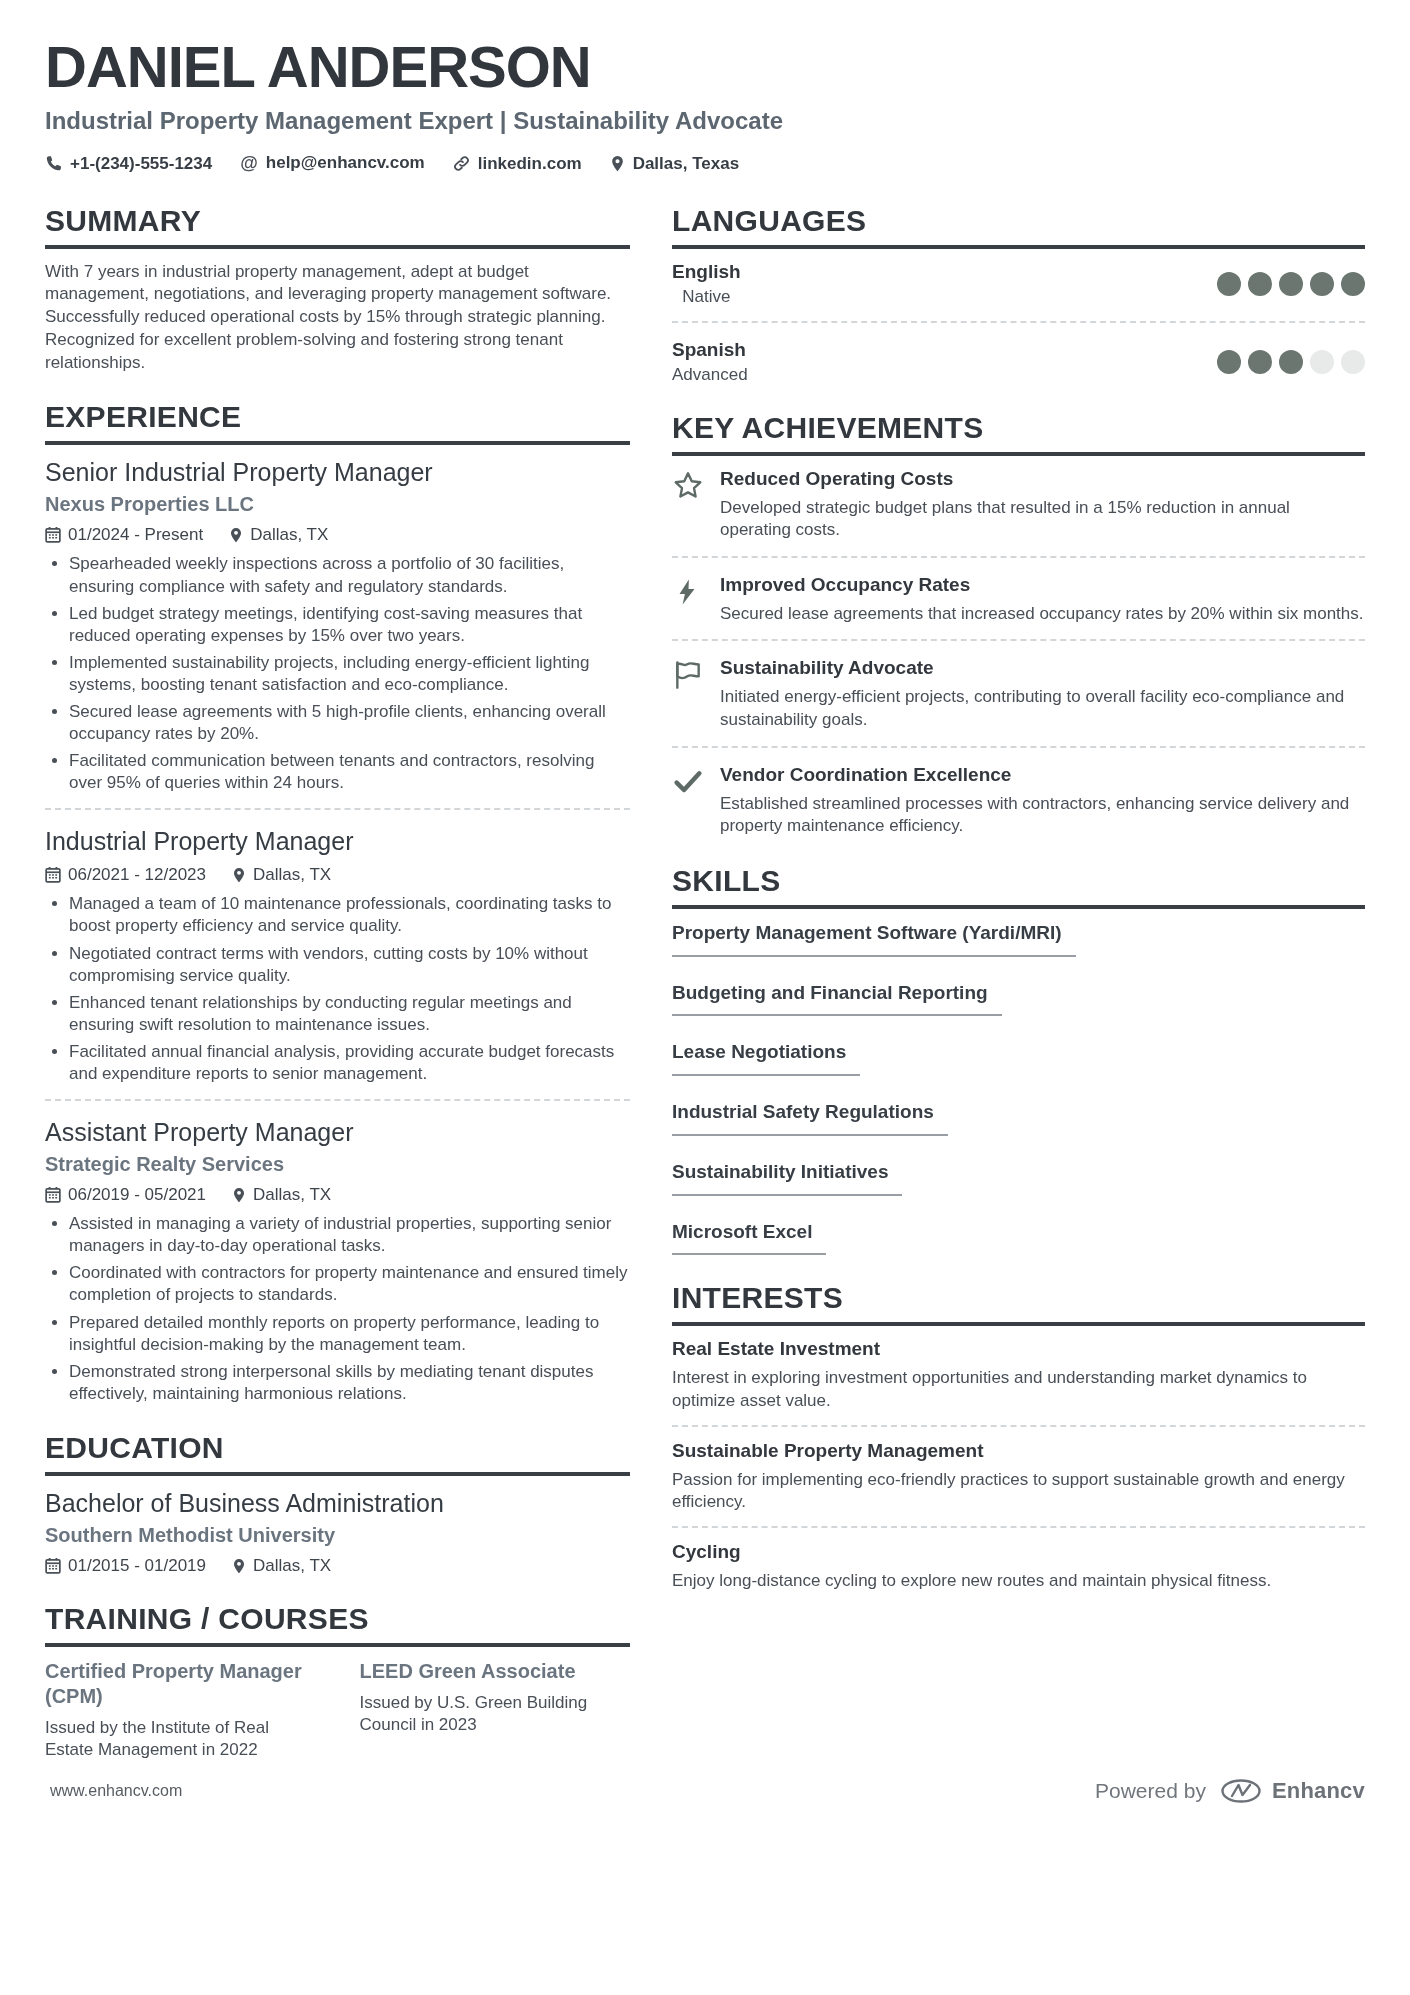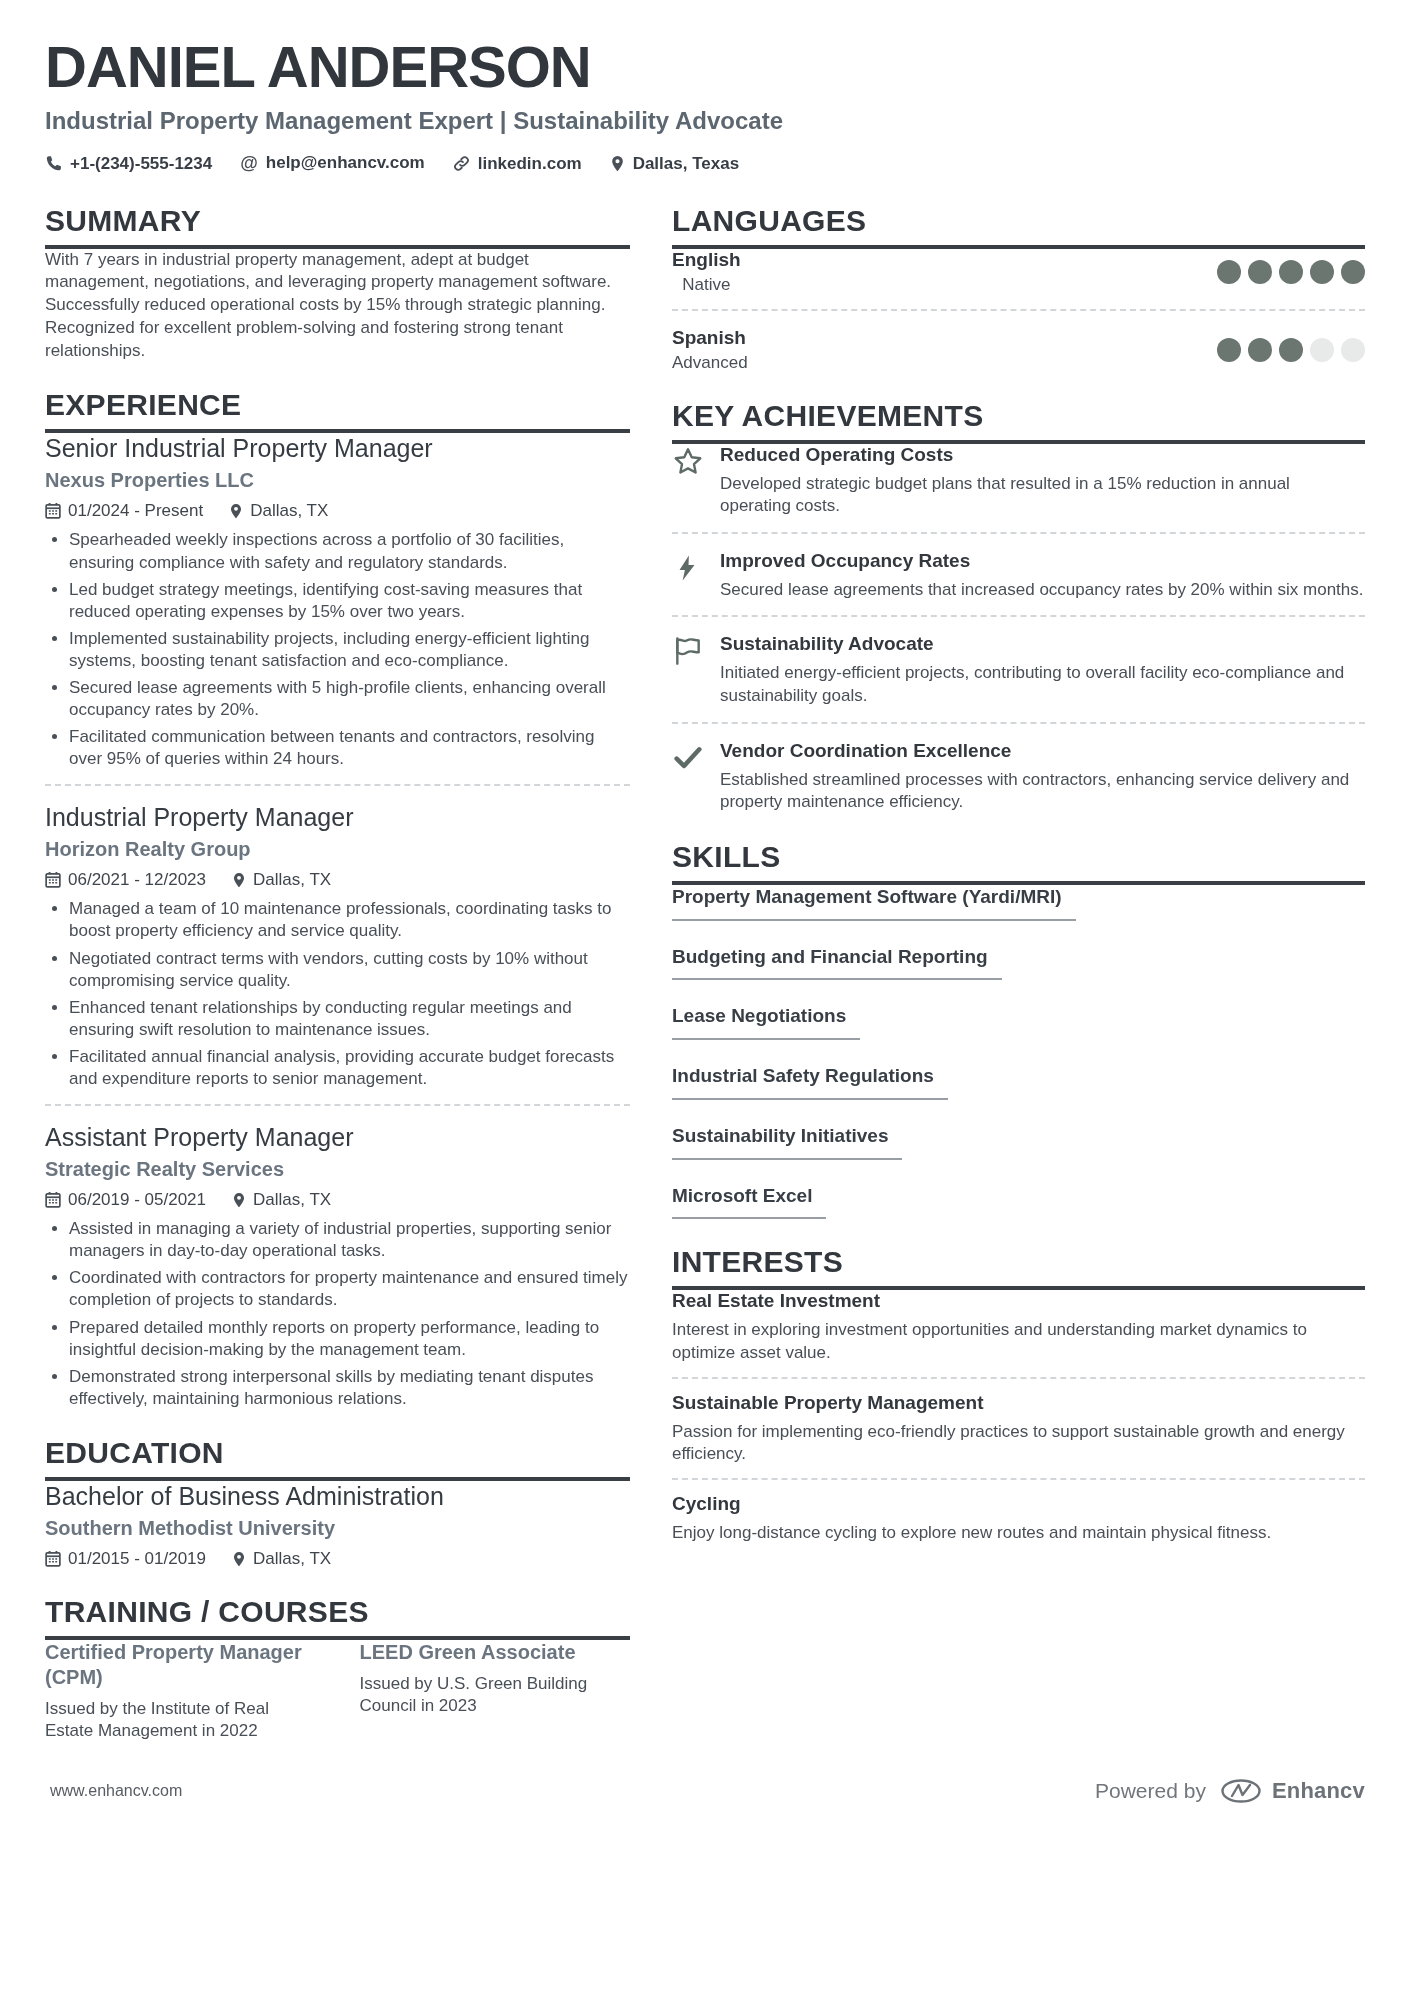--- a/index.html
+++ b/index.html
@@ -18,21 +18,21 @@
 
   
   .cols { display:flex; gap:42px; margin-top:16px; }
   .col-left { flex:0 0 585px; max-width:585px; }
   .col-right { flex:1 1 auto; min-width:0; }
 
   
   section { margin-top:26px; }
   section:first-child { margin-top:14px; }
   h2.sec { font-size:30px; font-weight:700; color:#33383e; letter-spacing:.3px;
-           padding-bottom:7px; border-bottom:4px solid #3a3f45; margin-bottom:0; }
+           padding-bottom:7px; border-bottom:4px solid #3a3f45; margin-bottom:12px; }
   .body-text { font-size:17px; line-height:1.34; color:#494f57; }
 
   
   .job h3 { font-size:25px; font-weight:400; color:#363c43; line-height:1.2; }
   .company { font-size:20px; font-weight:700; color:#6b7580; margin-top:6px; }
   .meta { display:flex; align-items:flex-start; gap:26px; margin-top:9px; margin-bottom:8px; }
   .meta-item { display:inline-flex; align-items:center; gap:7px; font-size:17px; color:#3f454c; }
   ul.bullets { padding-left:24px; }
   ul.bullets li { font-size:17px; line-height:1.3; color:#494f57; margin-bottom:5px; }
   ul.bullets li::marker { color:#494f57; }
@@ -147,21 +147,20 @@
             <li>Led budget strategy meetings, identifying cost-saving measures that reduced operating expenses by 15% over two years.</li>
             <li>Implemented sustainability projects, including energy-efficient lighting systems, boosting tenant satisfaction and eco-compliance.</li>
             <li>Secured lease agreements with 5 high-profile clients, enhancing overall occupancy rates by 20%.</li>
             <li>Facilitated communication between tenants and contractors, resolving over 95% of queries within 24 hours.</li>
           </ul>
         </article>
         <div class="dash-sep"></div>
 
         <article class="job">
           <h3>Industrial Property Manager</h3>
-          <div class="company">Horizon Realty Group</div>
           <div class="meta">
             <span class="meta-item">
               <svg class="ic" width="16" height="16" viewBox="0 0 14 14">
                   <path d="M4 0v2M10 0v2" stroke="#4a5057" stroke-width="1.6"></path>
                   <rect x="1" y="1.6" width="12" height="11.4" rx="1" fill="none" stroke="#4a5057" stroke-width="1.5"></rect>
                   <path d="M1 4.6h12" stroke="#4a5057" stroke-width="1.5"></path>
                   <path d="M3.4 7h1.6M6.2 7h1.6M9 7h1.6M3.4 9.4h1.6M6.2 9.4h1.6M9 9.4h1.6" stroke="#4a5057" stroke-width="1.4"></path>
                 </svg>
               <span>06/2021 - 12/2023</span>
             </span>

